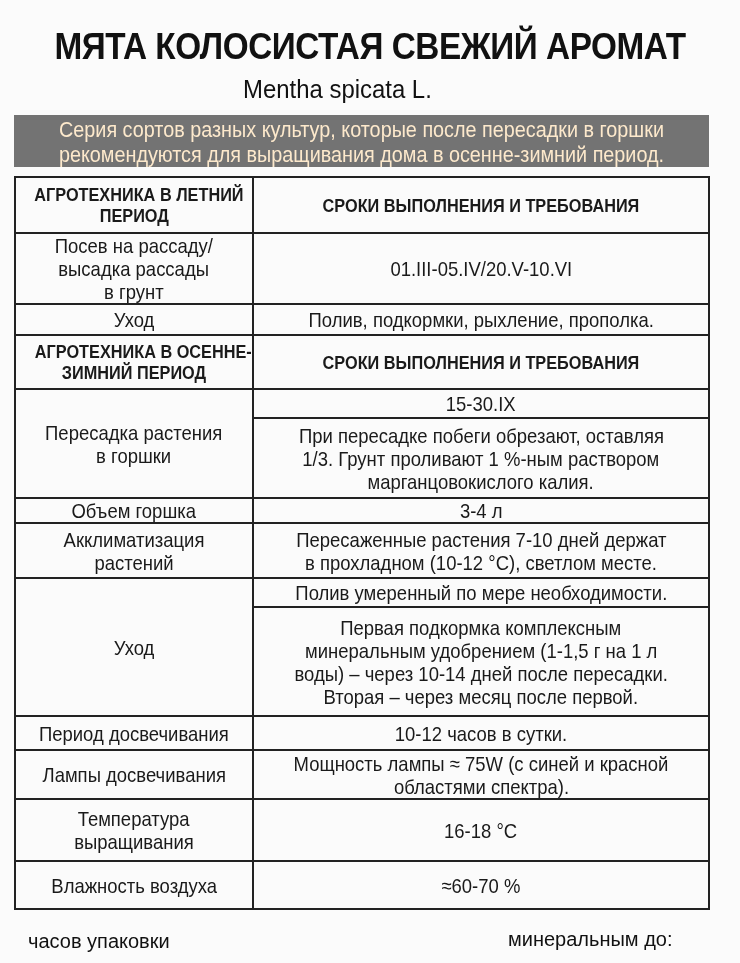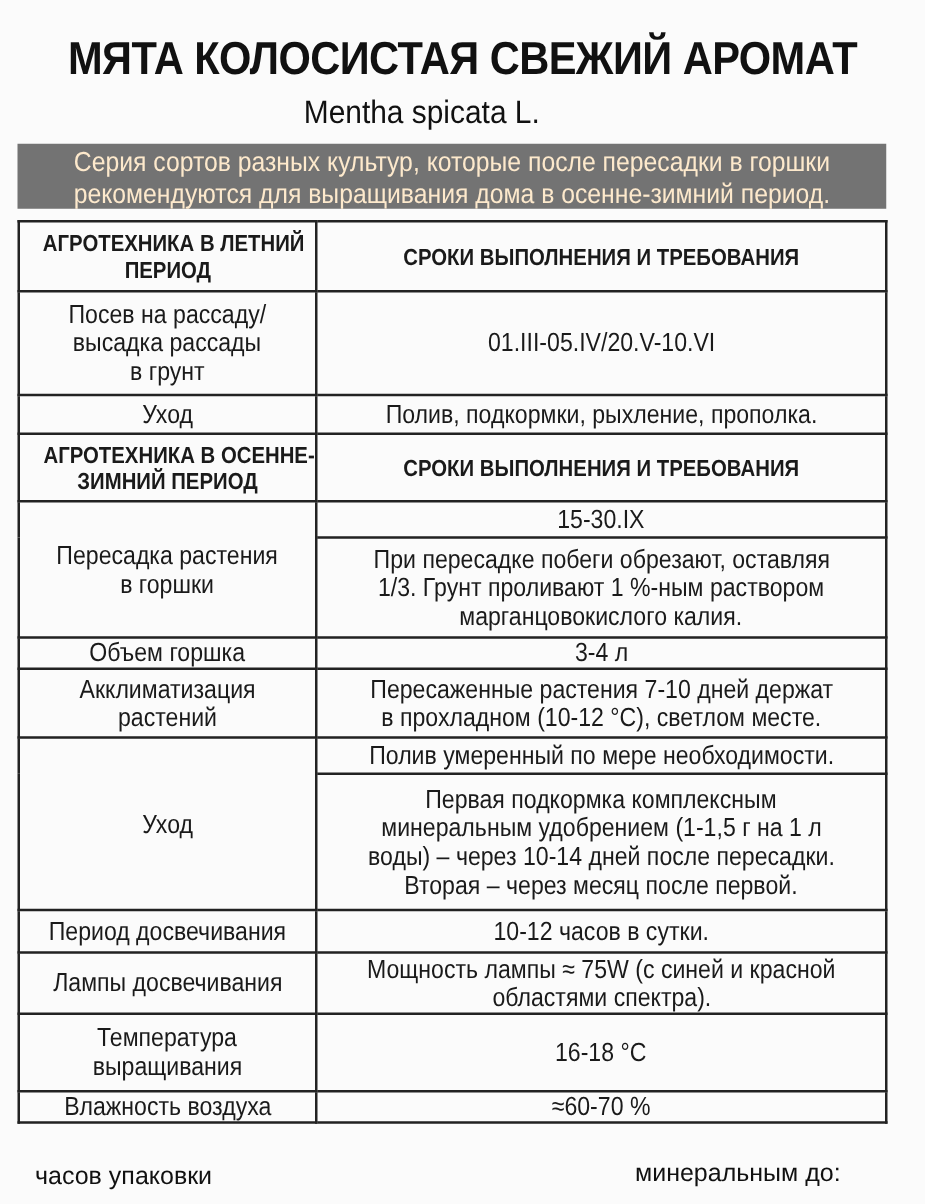--- a/index.html
+++ b/index.html
@@ -58,21 +58,21 @@
       <tr style="height:56px">
     <td class="hdr">
       <span class="sq">АГРОТЕХНИКА В ЛЕТНИЙ</span><br>
       <span class="sq">ПЕРИОД</span>
     </td>
     <td class="hdr">
       <span class="sq">СРОКИ ВЫПОЛНЕНИЯ И ТРЕБОВАНИЯ</span>
     </td>
   </tr>
 
-  <tr style="height:83px">
+  <tr style="height:71px">
     <td>
       <span class="sq">Посев на рассаду/</span><br>
       <span class="sq">высадка рассады</span><br>
       <span class="sq">в грунт</span>
     </td>
     <td>
       <span class="sq">01.III-05.IV/20.V-10.VI</span>
     </td>
   </tr>
 
@@ -171,21 +171,21 @@
   <tr style="height:62px">
     <td>
       <span class="sq">Температура</span><br>
       <span class="sq">выращивания</span>
     </td>
     <td>
       <span class="sq">16-18 °С</span>
     </td>
   </tr>
 
-  <tr style="height:25px">
+  <tr style="height:48px">
     <td>
       <span class="sq">Влажность воздуха</span>
     </td>
     <td>
       <span class="sq">≈60-70 %</span>
     </td>
   </tr>
 </tbody>
   </table>
 

